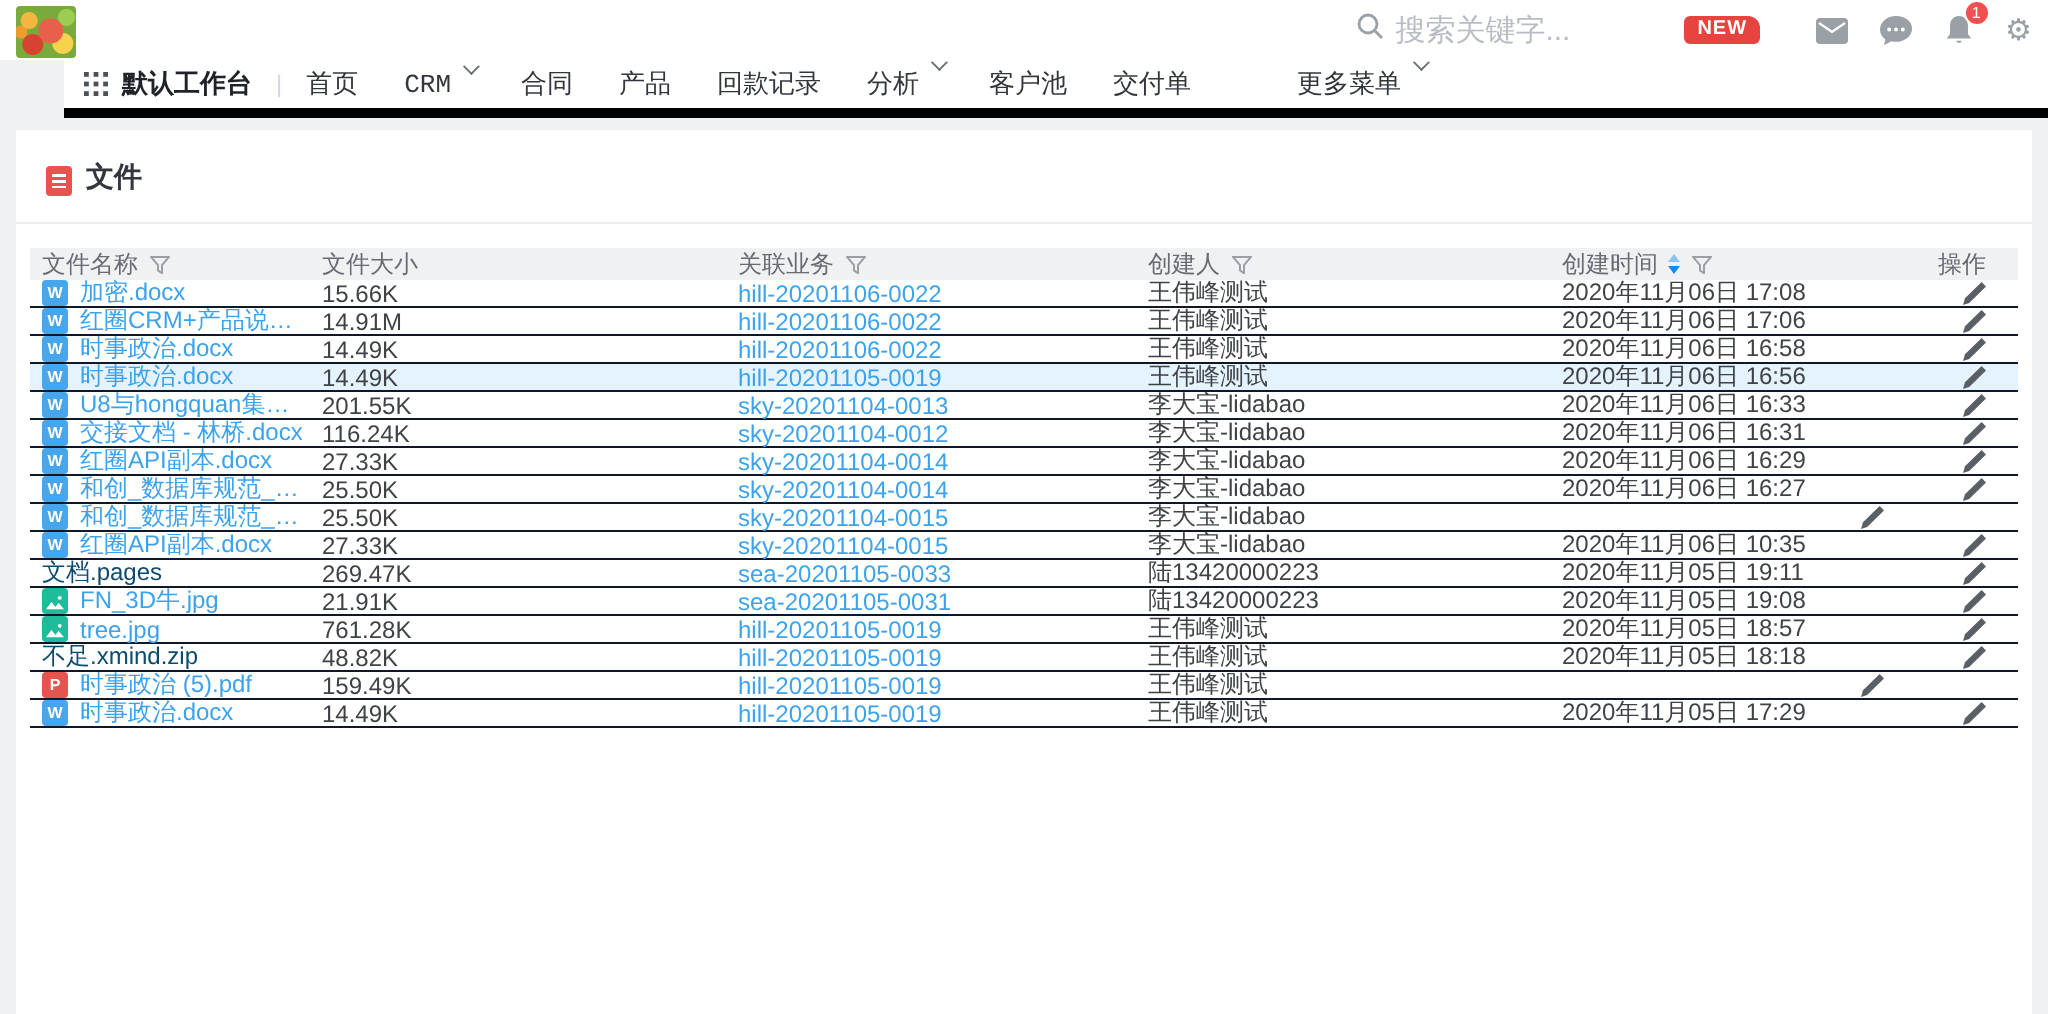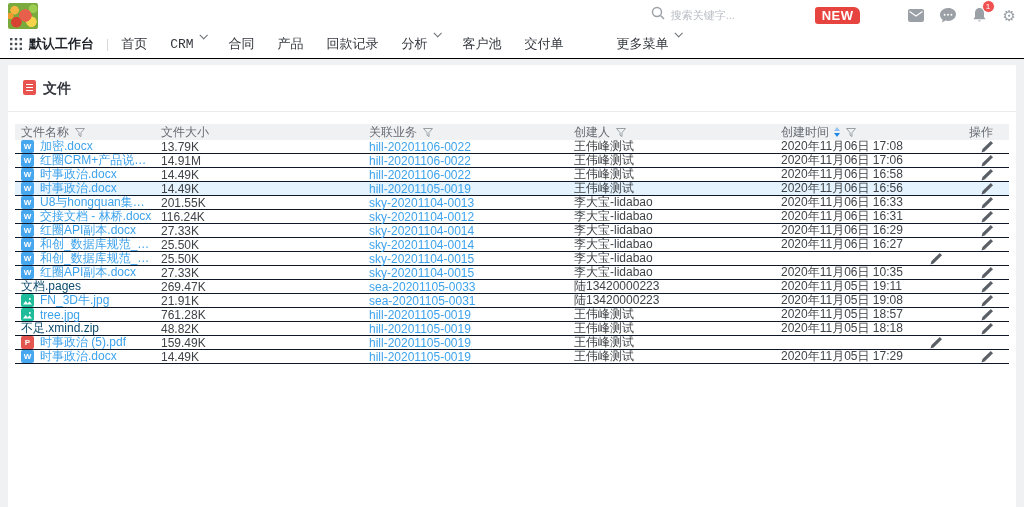--- a/index.html
+++ b/index.html
@@ -13,46 +13,46 @@
       radial-gradient(circle at 22% 28%, #f4b63f 0 4px, transparent 4.5px),
       radial-gradient(circle at 58% 48%, #e8604c 0 6px, transparent 6.5px),
       radial-gradient(circle at 84% 22%, #9ccc50 0 4px, transparent 4.5px),
       radial-gradient(circle at 28% 74%, #d84331 0 5px, transparent 5.5px),
       radial-gradient(circle at 78% 72%, #f6d34b 0 5px, transparent 5.5px),
       radial-gradient(circle at 8% 50%, #f09b2e 0 3px, transparent 3.5px),
       #7aa93c;
   }
   .tb-right { margin-left:auto; display:flex; align-items:center; }
   .searchbox { display:flex; align-items:center; gap:6px; margin-right:26px; }
-  .searchbox input { border:none; outline:none; width:118px; font-size:11px; color:#555; background:transparent; }
+  .searchbox input { border:none; outline:none; width:118px; font-size:15px; color:#555; background:transparent; }
   .searchbox input::placeholder { color:#b8bcc4; }
-  .badge-new { background:#e8443f; color:#fff; font-size:13px; font-weight:bold; letter-spacing:.5px;
-    padding:2px 6px 2px 7px; border-radius:3px 6px 3px 3px; margin-right:32px; line-height:1; }
+  .badge-new { background:#e8443f; color:#fff; font-size:10px; font-weight:bold; letter-spacing:.5px;
+    padding:2px 6px 2px 7px; border-radius:3px 6px 3px 3px; margin-right:12px; line-height:1; }
   .tbicon { display:inline-flex; align-items:center; justify-content:center; margin-left:16px; cursor:pointer; }
   .bell-wrap { position:relative; }
   .bell-badge { position:absolute; top:-7px; right:-8px; background:#f15050; color:#fff; font-size:8px;
     min-width:13px; height:13px; border-radius:7px; display:flex; align-items:center; justify-content:center;
     border:1px solid #fff; }
   .gear-glyph { font-size:15px; color:#9aa0a6; line-height:1; }
 
   
-  .navbar { height:29px; background:#fff; border-bottom:1px solid #000000; display:flex; align-items:center;
-    padding:0 10px; font-size:13px; color:#33373d; }
+  .navbar { height:29px; background:#fff; border-bottom:5px solid #000000; display:flex; align-items:center;
+    padding:0 10px; font-size:13px; color:#33373d;margin-left:32px; }
   .grid-icon { margin-right:7px; display:inline-flex; cursor:pointer; }
   .ws-label { font-weight:bold; color:#1f2329; cursor:pointer; }
   .nav-sep { color:#d4d7db; margin:0 12px 0 12px; font-size:12px; }
   .nav-items { display:flex; align-items:center; }
   .nav-item { display:flex; align-items:flex-start; padding:0 23px 0 0; cursor:pointer; white-space:nowrap;font-family:Liberation Mono, monospace; }
   .nav-item.more { margin-left:30px; }
   .caret { width:6px; height:6px; border-right:1.3px solid #6b7077; border-bottom:1.3px solid #6b7077;
     transform:rotate(45deg) translateY(-1px); margin-left:6px; margin-top:-4px; }
 
   
   .card { background:#fff; margin:6px 8px 0 8px; height:500px; }
-  .card-head { display:flex; align-items:flex-start; padding:15px 7px 13px 15px; }
+  .card-head { display:flex; align-items:flex-end; padding:15px 7px 13px 15px; }
   .module-icon { width:13px; height:15px; background:#e8544d; border-radius:2px; margin-right:7px; position:relative; }
   .module-icon::after { content:""; position:absolute; left:3px; top:4px; width:7px; height:7px;
     background:repeating-linear-gradient(#fff 0 1.5px, #e8544d 1.5px 3px); }
   .card-title { font-size:14px; font-weight:bold; color:#33373d; }
   .card-divider { height:1px; background:#ececee; }
 
   
   .ftable { padding:12px 7px 0 7px; font-size:12px; }
   .fhead, .frow { display:grid; grid-template-columns:140px 208px 205px 207px 183px 1fr; align-items:center; }
   .fhead { background:#f0f1f3; height:16px; color:#676c73; }
@@ -214,21 +214,21 @@
           <span>操作</span>
         </div>
       </div>
     <div id="tbody">
         <div class="frow">
           <div class="cell">
             <span class="ficon word"></span>
             <a class="fname-link">加密.docx</a>
           </div>
           <div class="cell">
-            <span>13.79K</span>
+            <span>15.66K</span>
           </div>
           <div class="cell">
             <a class="biz-link">hill-20201106-0022</a>
           </div>
           <div class="cell">
             <span>王伟峰测试</span>
           </div>
           <div class="cell">
             <span>2020年11月06日 17:08</span>
           </div>

